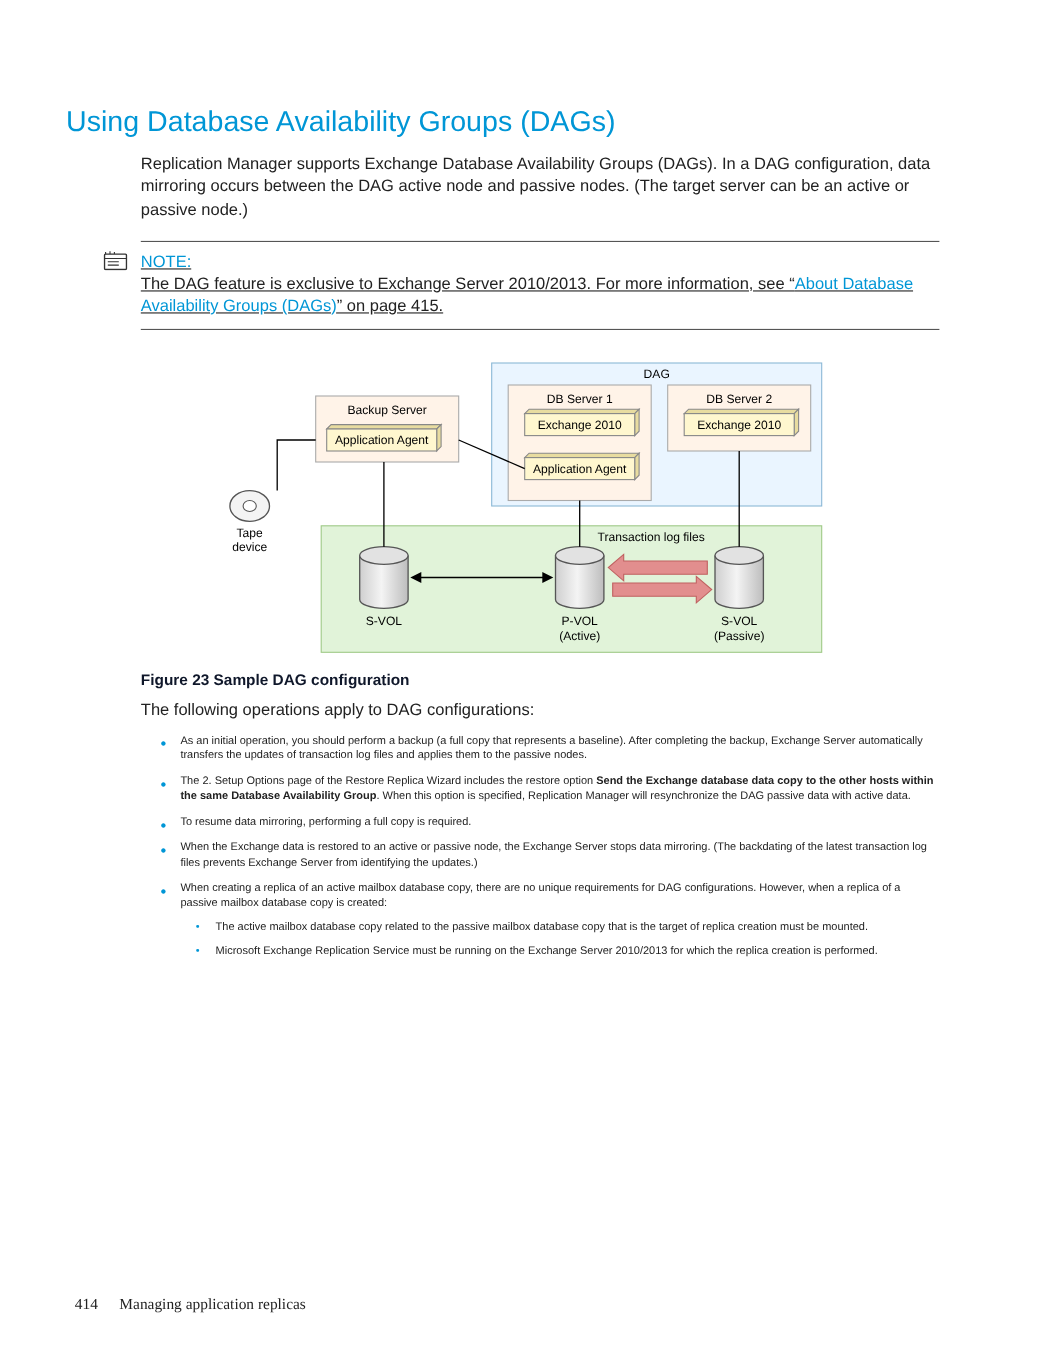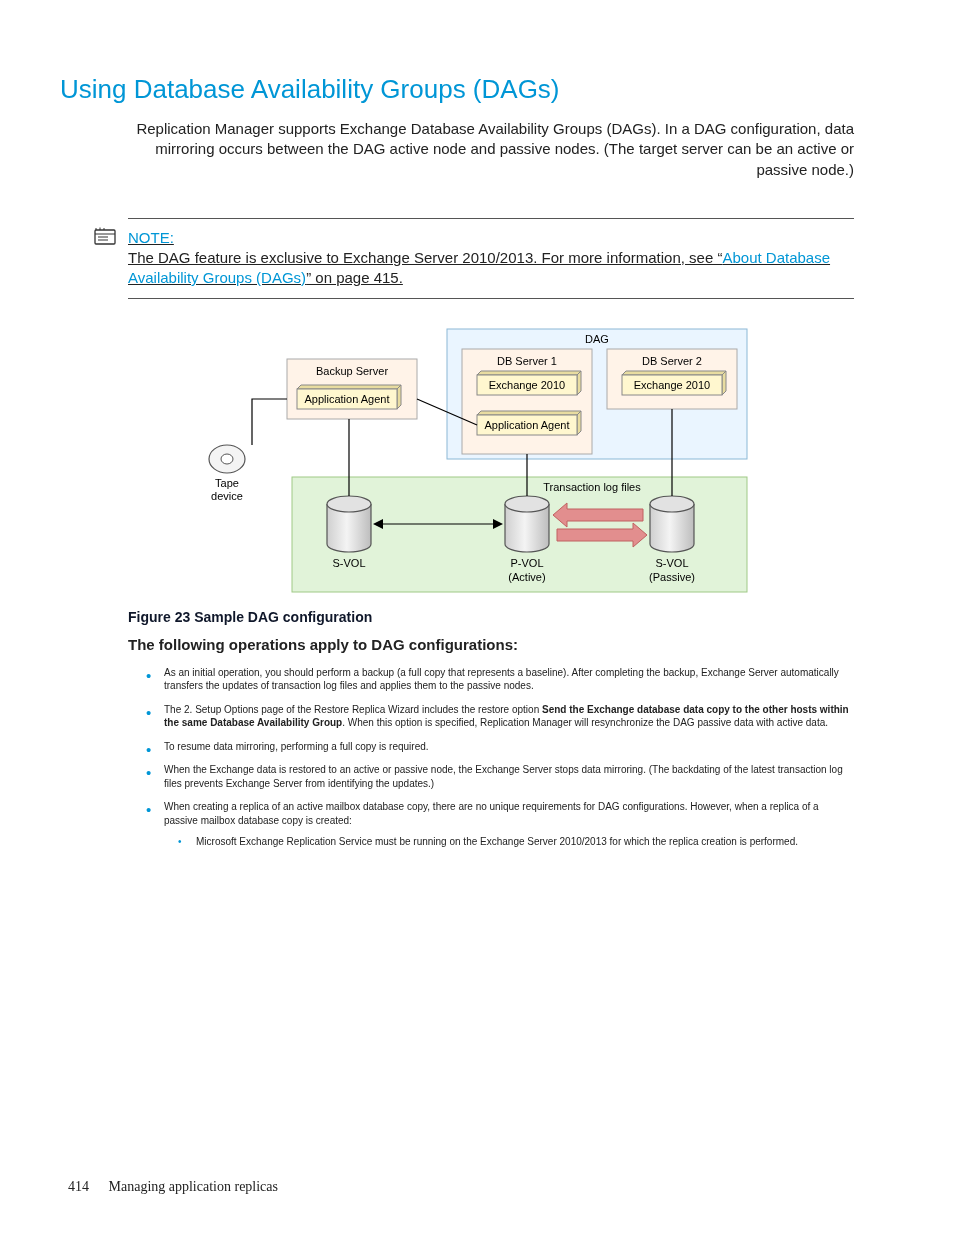--- a/index.html
+++ b/index.html
@@ -7,39 +7,38 @@
     padding: 0;
     background: #fff;
     font-family: Arial, Helvetica, sans-serif;
     color: #222;
     width: 954px;
   }
   .page {
     width: 954px;
     min-height: 1235px;
     box-sizing: border-box;
-    padding: 74px 60px 40px 60px;
+    padding: 95px 60px 40px 60px;
     position: relative;
   }
   h1 {
     font-family: "Segoe UI Light", "Segoe UI", Arial, sans-serif;
     font-weight: 300;
     font-size: 26px;
     color: #0096d6;
     margin: 0 0 14px 0;
   }
   .body-indent {
     margin-left: 68px;
     margin-right: 40px;
     font-size: 15px;
     line-height: 1.35;
   }
   .intro {
-    margin-bottom: 38px;
-    text-align: right;
+    margin-bottom: 18px;
   }
   .note-rule {
     border: none;
     border-top: 1px solid #555;
     margin: 0 40px 0 68px;
   }
   .note-block {
     margin: 10px 40px 10px 68px;
     position: relative;
     text-decoration: underline;
@@ -89,21 +88,20 @@
   .figure-caption {
     color: #0f172a;
     font-weight: bold;
     font-size: 14px;
     margin: 10px 40px 10px 68px;
   }
   .para {
     margin: 0 40px 10px 68px;
     font-size: 15px;
     line-height: 1.35;
-    font-weight: bold;
   }
   ul.bullets {
     margin: 0 40px 10px 82px;
     padding: 0;
     list-style: none;
   }
   ul.bullets > li {
     position: relative;
     padding-left: 22px;
     margin-bottom: 10px;
@@ -269,20 +267,21 @@
     </li>
     <li>
       <span>To resume data mirroring, performing a full copy is required.</span>
     </li>
     <li>
       <span>When the Exchange data is restored to an active or passive node, the Exchange Server stops data mirroring. (The backdating of the latest transaction log files prevents Exchange Server from identifying the updates.)</span>
     </li>
     <li>
       <span>When creating a replica of an active mailbox database copy, there are no unique requirements for DAG configurations. However, when a replica of a passive mailbox database copy is created:</span>
       <ul class="sub">
+        <li><span>The active mailbox database copy related to the passive mailbox database copy that is the target of replica creation must be mounted.</span></li>
         <li><span>Microsoft Exchange Replication Service must be running on the Exchange Server 2010/2013 for which the replica creation is performed.</span></li>
       </ul>
     </li>
   </ul>
 
   <div class="footer">
     <span class="pnum">414</span>
     <span>Managing application replicas</span>
   </div>
 

